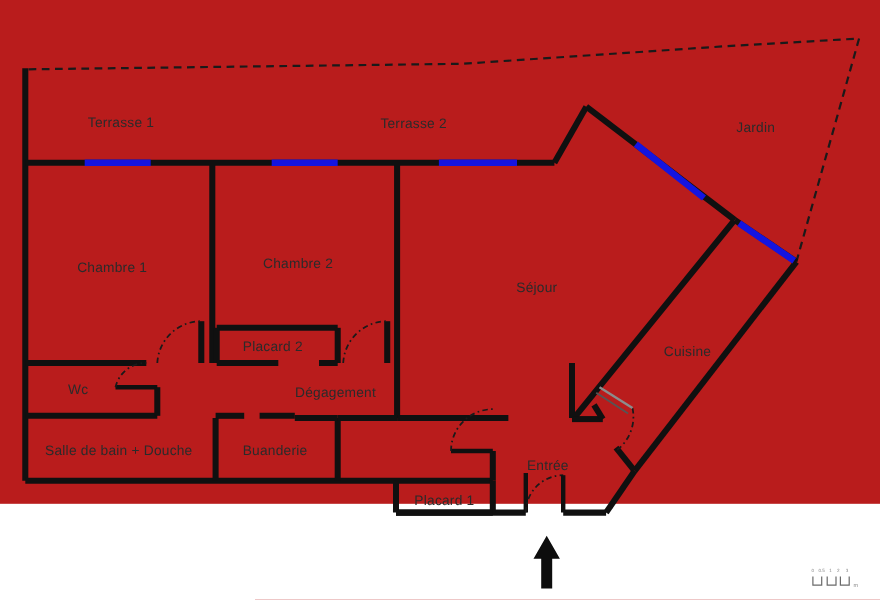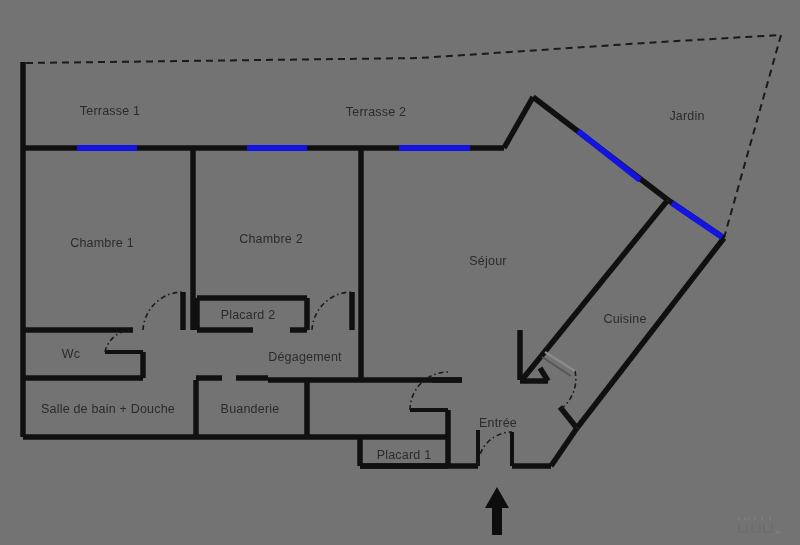--- a/index.html
+++ b/index.html
@@ -9,22 +9,22 @@
   }
   body {
     width: 800px;
     height: 545px;
     font-family: "Liberation Sans", sans-serif;
     overflow: hidden;
   }
   #plan-root {
     position: relative;
     width: 800px;
-    height: 545px;
-    background: #737373;
+    height: 458px;
+    background: #b91c1c;
   }
   svg#floorplan {
     display: block;
     width: 800px;
     height: 545px;
   }
   .room-label {
     font-family: "Liberation Sans", sans-serif;
     font-size: 12.5px;
     fill: #2b2b2b;

